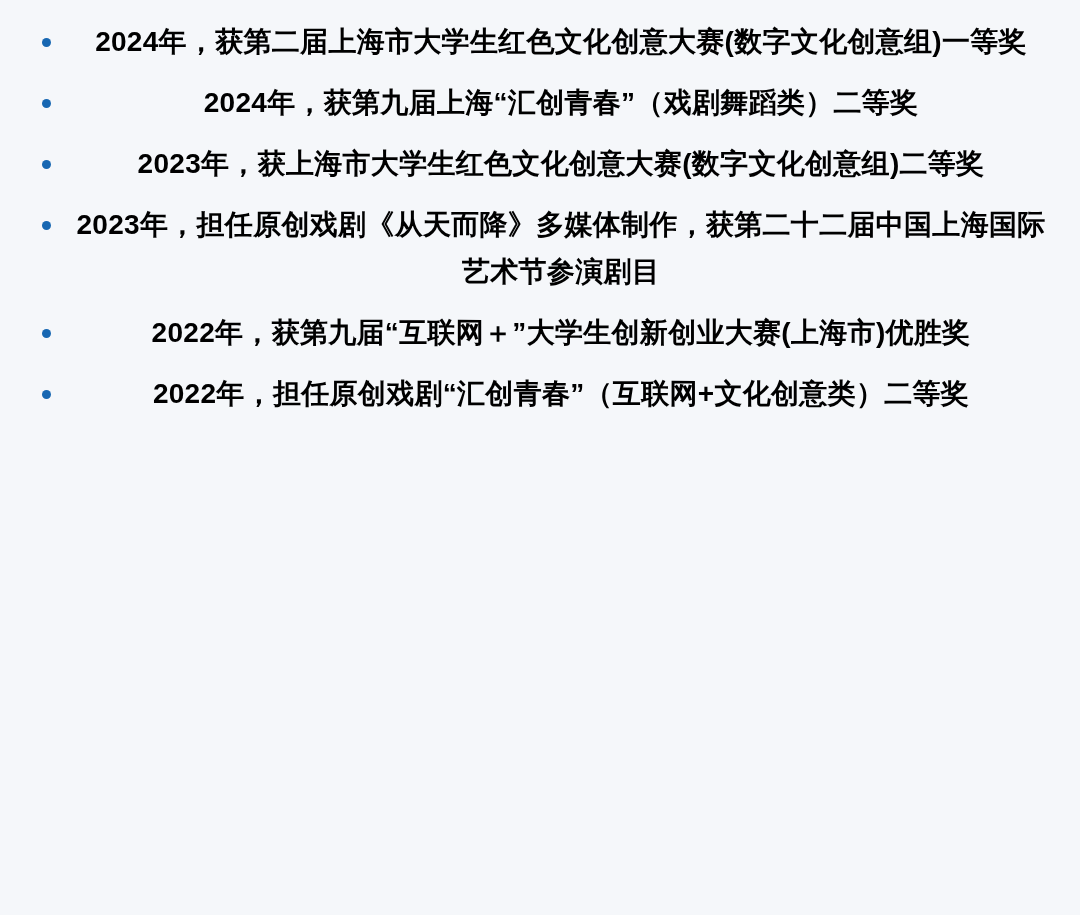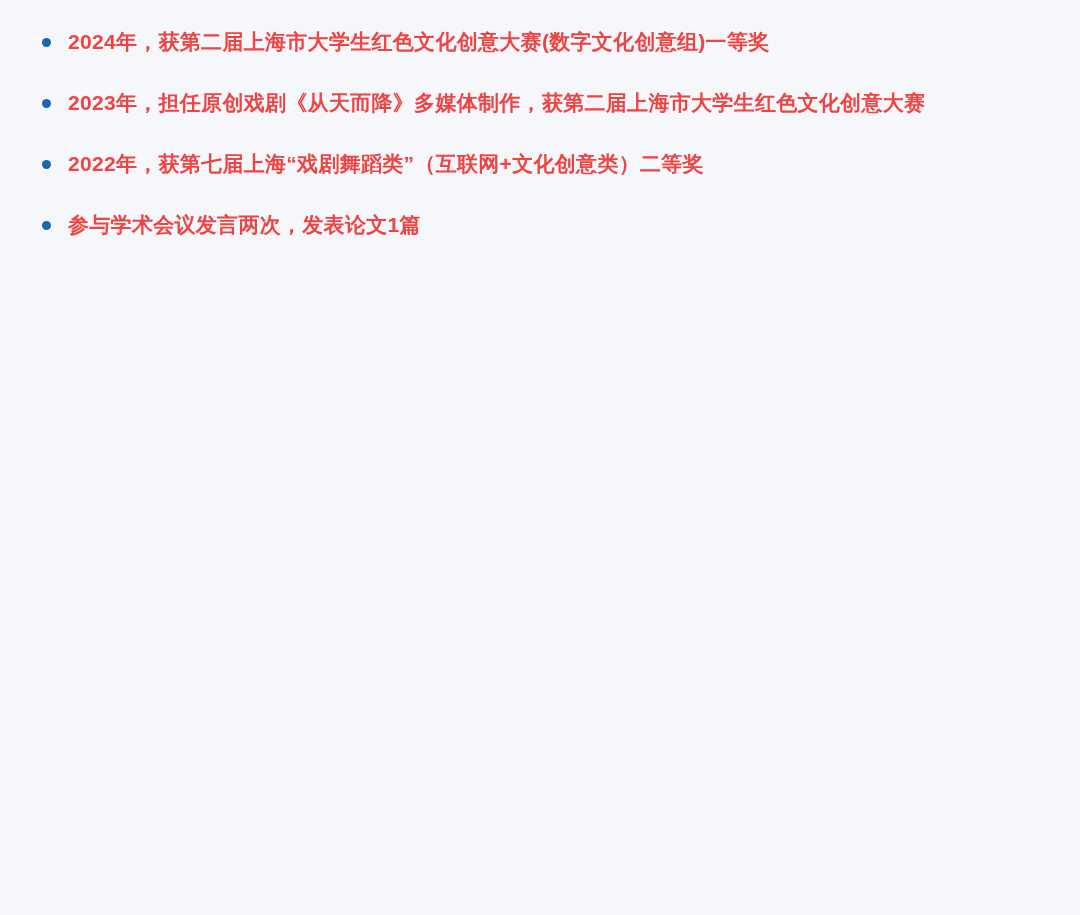--- a/index.html
+++ b/index.html
@@ -23,41 +23,44 @@
   }
   ul.award-list {
     list-style: none;
     margin: 0;
     padding: 0;
   }
   ul.award-list > li {
     position: relative;
     padding-left: 42px;
     margin: 0 0 14px 0;
-    font-size: 21px;
+    font-size: 28px;
     line-height: 47px;
     font-weight: 600;
-    color: #ef4444;
+    color: #000000;
     letter-spacing: 0.3px;
     word-break: break-all;
+    text-align: center;
   }
   ul.award-list > li::before {
     content: "";
     position: absolute;
     left: 16px;
     top: 20px;
     width: 9px;
     height: 9px;
     background: #1767b2;
     border-radius: 50%;
   }
 </style>
 </head>
 <body>
 
 <div class="page">
   <ul class="award-list">
     <li>2024年，获第二届上海市大学生红色文化创意大赛(数字文化创意组)一等奖</li>
-    <li>2023年，担任原创戏剧《从天而降》多媒体制作，获第二届上海市大学生红色文化创意大赛</li>
-    <li>2022年，获第七届上海“戏剧舞蹈类”（互联网+文化创意类）二等奖</li>
-    <li>参与学术会议发言两次，发表论文1篇</li>
+    <li>2024年，获第九届上海“汇创青春”（戏剧舞蹈类）二等奖</li>
+    <li>2023年，获上海市大学生红色文化创意大赛(数字文化创意组)二等奖</li>
+    <li>2023年，担任原创戏剧《从天而降》多媒体制作，获第二十二届中国上海国际艺术节参演剧目</li>
+    <li>2022年，获第九届“互联网＋”大学生创新创业大赛(上海市)优胜奖</li>
+    <li>2022年，担任原创戏剧“汇创青春”（互联网+文化创意类）二等奖</li>
   </ul>
 </div>
 
 </body></html>

